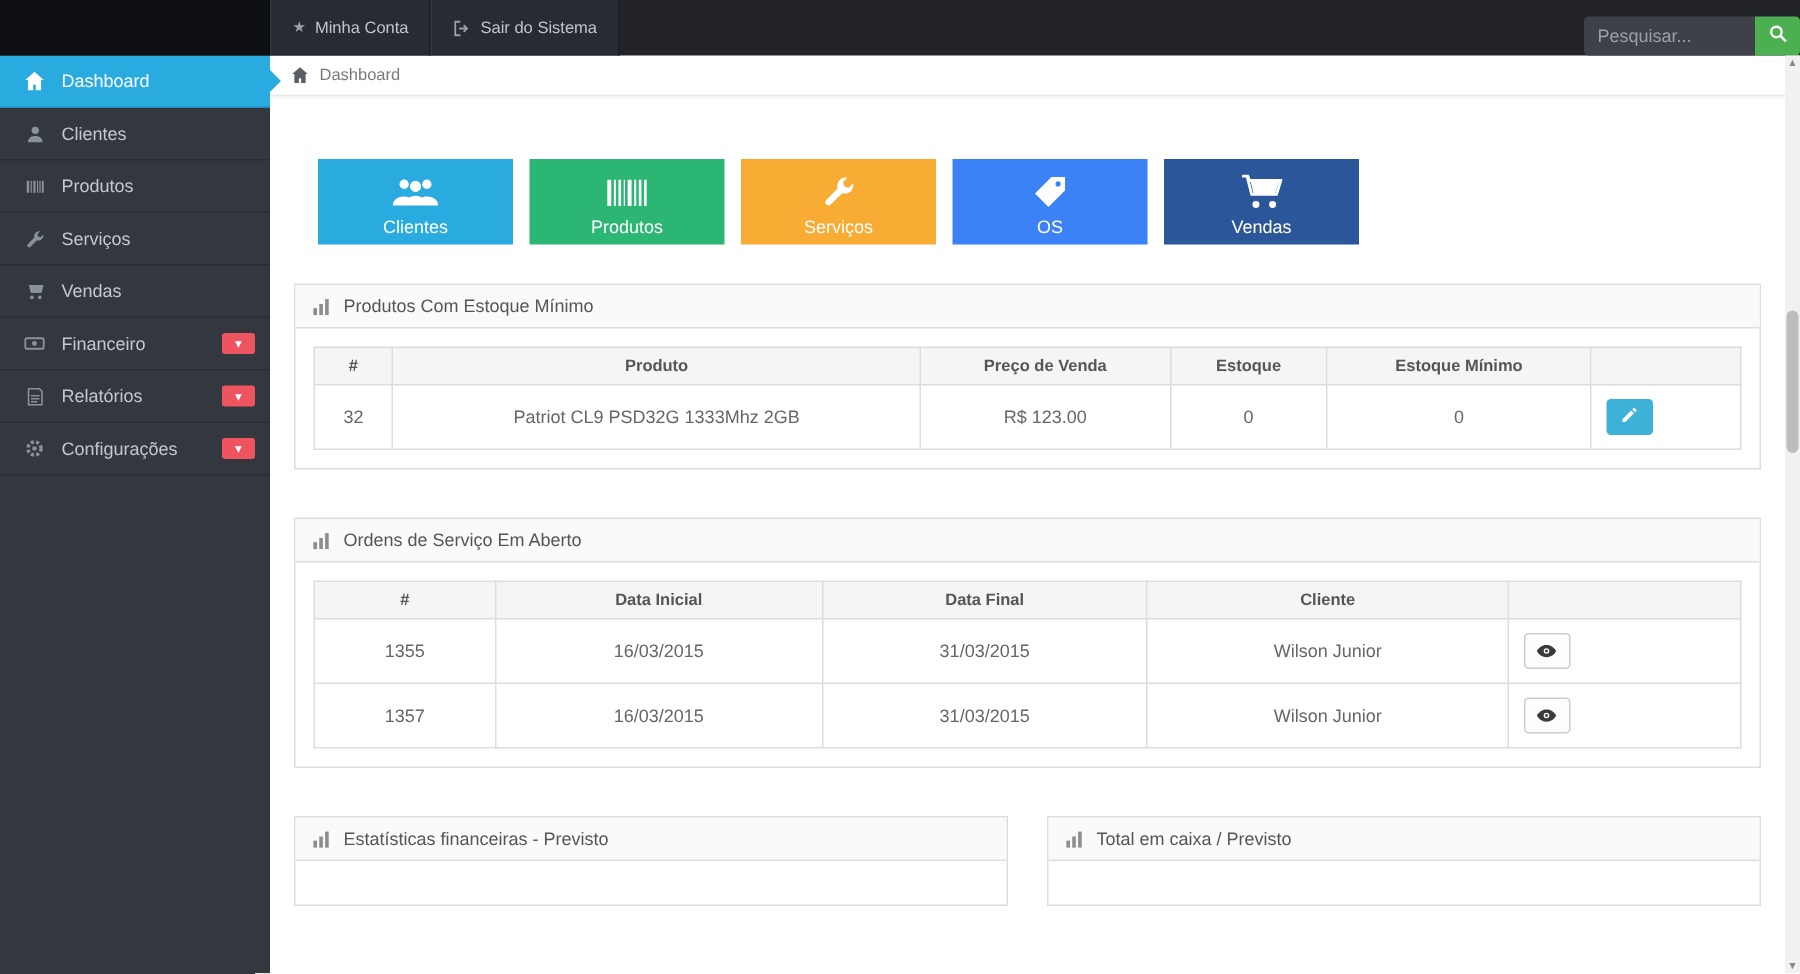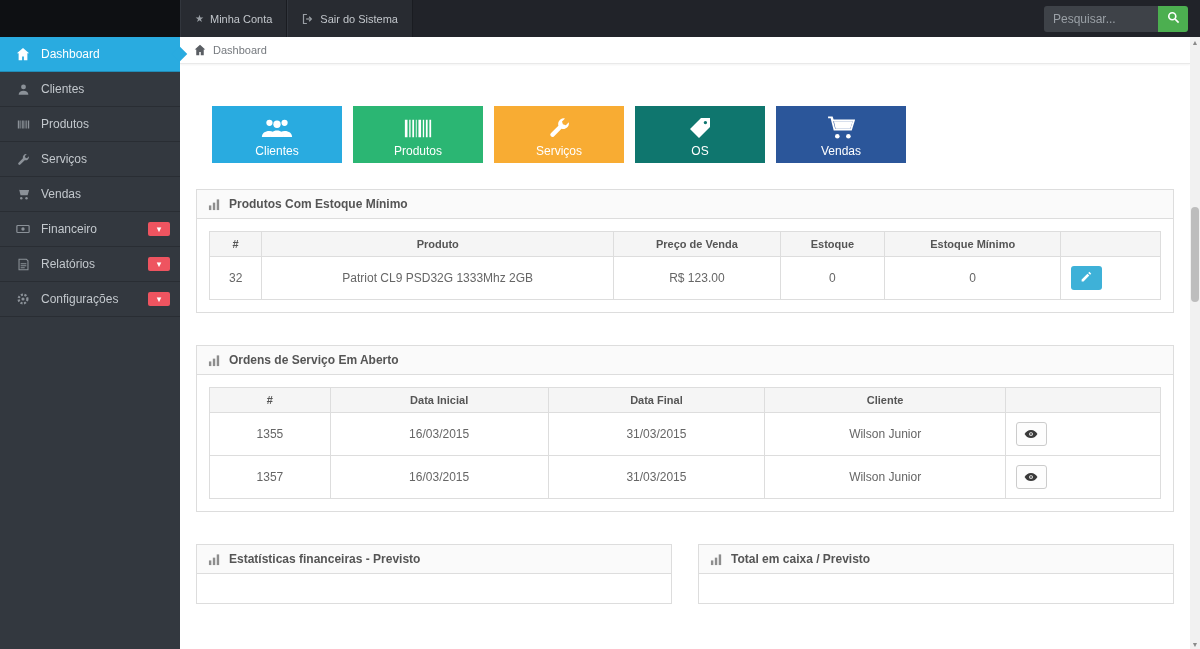--- a/index.html
+++ b/index.html
@@ -7,21 +7,21 @@
   body { font-family:"Liberation Sans", sans-serif; }
   .app { position:relative; width:1200px; height:649px; overflow:hidden; background:#fff; }
 
   
   .topbar { position:absolute; top:0; left:0; width:100%; height:37px; background:#212329; display:flex; align-items:stretch; z-index:10; }
   .brand { width:180px; height:100%; background:#0e1013; flex:none; }
   .top-menu { display:flex; }
   .top-item { display:flex; align-items:center; gap:6px; padding:0 14px; font-size:11px; color:#c2c6cb; background:#282b31; border-right:1px solid #1a1c21; border-left:1px solid #32363d; cursor:pointer; }
   .top-item .ic { color:#9ba0a6; display:flex; align-items:center; }
   .star-glyph { font-size:10px; line-height:1; }
-  .search { margin-left:auto; display:flex; align-items:center; margin-right:12px; }
+  .search { margin-left:auto; display:flex; align-items:flex-end; }
   .search input { width:114px; height:26px; background:#3e4248; border:none; border-radius:3px 0 0 3px; padding:0 9px; font-size:12px; color:#d5d8db; font-family:"Liberation Sans", sans-serif; outline:none; }
   .search input::placeholder { color:#9aa0a6; }
   .search button { width:30px; height:26px; border:none; border-radius:0 3px 3px 0; display:flex; align-items:center; justify-content:center; cursor:pointer; }
 
   
   .sidebar { position:absolute; top:37px; left:0; width:180px; bottom:0; background:#33383f; z-index:5; }
   .side-item { position:relative; height:35px; display:flex; align-items:center; padding-left:15px; gap:10px; font-size:12px; color:#c3c8cd; border-bottom:1px solid rgba(0,0,0,0.18); cursor:pointer; }
   .side-item .ic { width:16px; color:#8b9198; display:flex; align-items:center; justify-content:center; }
   .side-item.active { color:#fff; }
   .side-item.active .ic { color:#fff; }
@@ -33,21 +33,21 @@
   .breadcrumb { height:27px; display:flex; align-items:center; gap:7px; padding:0 14px; font-size:11px; color:#75797e; background:#fff; border-bottom:1px solid #e9e9e9; box-shadow:0 1px 2px rgba(0,0,0,0.05); }
   .breadcrumb .ic { color:#5a5e63; display:flex; }
   .content { padding:42px 16px 0 16px; }
 
   .tiles { display:flex; gap:11px; margin:0 0 26px 16px; }
   .tile { width:130px; height:57px; display:flex; flex-direction:column; align-items:center; color:#fff; font-size:12px; cursor:pointer; padding:6px 0 5px 0; }
   .tile .ic { flex:1; display:flex; align-items:center; }
   .tile .tlabel { line-height:14px; }
 
   .panel { border:1px solid #ddd; background:#fff; margin-bottom:32px; }
-  .panel-h { display:flex; align-items:center; gap:8px; padding:7px 11px; background:#fafafa; border-bottom:1px solid #ddd; font-size:12px; font-weight:bold; color:#555; }
+  .panel-h { display:flex; align-items:center; gap:8px; padding:7px 11px; background:#fafafa; border-bottom:1px solid #ddd; font-size:12px; font-weight:normal; color:#555; }
   .panel-h .ic { color:#8d8d8d; display:flex; }
   .panel-b { padding:12px; }
 
   table { width:100%; border-collapse:collapse; font-size:12px; color:#666; }
   th { border:1px solid #ddd; background:#f5f5f5; font-size:11px; color:#555; padding:6px 8px; text-align:center; font-weight:bold; }
   td { border:1px solid #ddd; padding:9px 10px; text-align:center; vertical-align:middle; }
   .t1-id{width:5.5%} .t1-prod{width:37%} .t1-price{width:17.5%} .t1-stock{width:11%} .t1-min{width:18.5%} .t1-act{width:10.5%}
   .t2-id{width:12.7%} .t2-di{width:22.9%} .t2-df{width:22.8%} .t2-cl{width:25.3%} .t2-act{width:16.3%}
 
   .btn-edit { width:31px; height:24px; border:none; border-radius:3px; display:flex; align-items:center; justify-content:center; cursor:pointer; }
@@ -222,21 +222,21 @@
           <span class="tlabel">Produtos</span>
         </div>
         <div class="tile" style="background: rgb(248, 172, 51);">
           <span class="ic">
             <svg width="24" height="24" viewBox="0 0 24 24" fill="#fff">
                 <path d="M21.8 6.2a5.7 5.7 0 01-7.3 6.6l-7.6 7.6a2.2 2.2 0 01-3.1-3.1l7.6-7.6a5.7 5.7 0 016.6-7.3l-3 3 .9 2.9 2.9.9z"></path>
               </svg>
           </span>
           <span class="tlabel">Serviços</span>
         </div>
-        <div class="tile" style="background: #0f766e;">
+        <div class="tile" style="background: #3b82f6;">
           <span class="ic">
             <svg width="24" height="24" viewBox="0 0 24 24" fill="#fff">
                 <path fill-rule="evenodd" d="M13 2h9v9L11 22l-9-9zM17.4 4.9a1.7 1.7 0 100 3.4 1.7 1.7 0 000-3.4z"></path>
               </svg>
           </span>
           <span class="tlabel">OS</span>
         </div>
         <div class="tile" style="background: rgb(43, 86, 154);">
           <span class="ic">
             <svg width="28" height="24" viewBox="0 0 30 26" fill="#fff">

